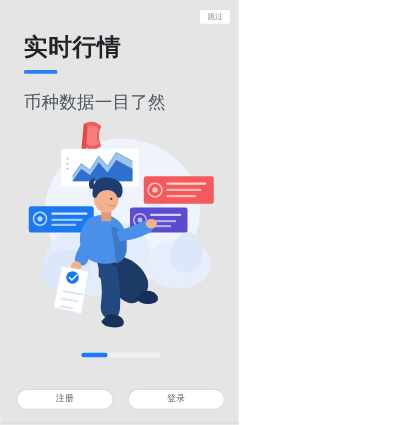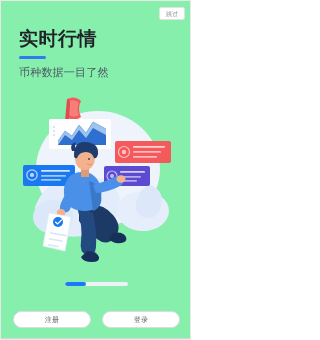--- a/index.html
+++ b/index.html
@@ -13,21 +13,21 @@
   body {
     font-family: "Liberation Sans", "DejaVu Sans", sans-serif;
     background: #ffffff;
     position: relative;
   }
 
   .screen {
     position: relative;
     width: 191px;
     height: 340px;
-    background: #86efac;
+    background: #e5e5e5;
     border: 1px solid #e8e8e8;
     overflow: hidden;
   }
 
   
   .skip-button {
     position: absolute;
     top: 6px;
     right: 5px;
     width: 26px;
@@ -62,22 +62,22 @@
 
   .headline-rule {
     width: 27px;
     height: 3.5px;
     border-radius: 2px;
     background: #2b7ef0;
     margin-top: 6px;
   }
 
   .headline-sub {
-    margin-top: 7px;
-    font-size: 11px;
+    margin-top: 14px;
+    font-size: 14px;
     color: #4b5563;
     letter-spacing: 0.2px;
     line-height: 1.2;
   }
 
   
   .illustration {
     position: absolute;
     left: 0;
     top: 88px;

